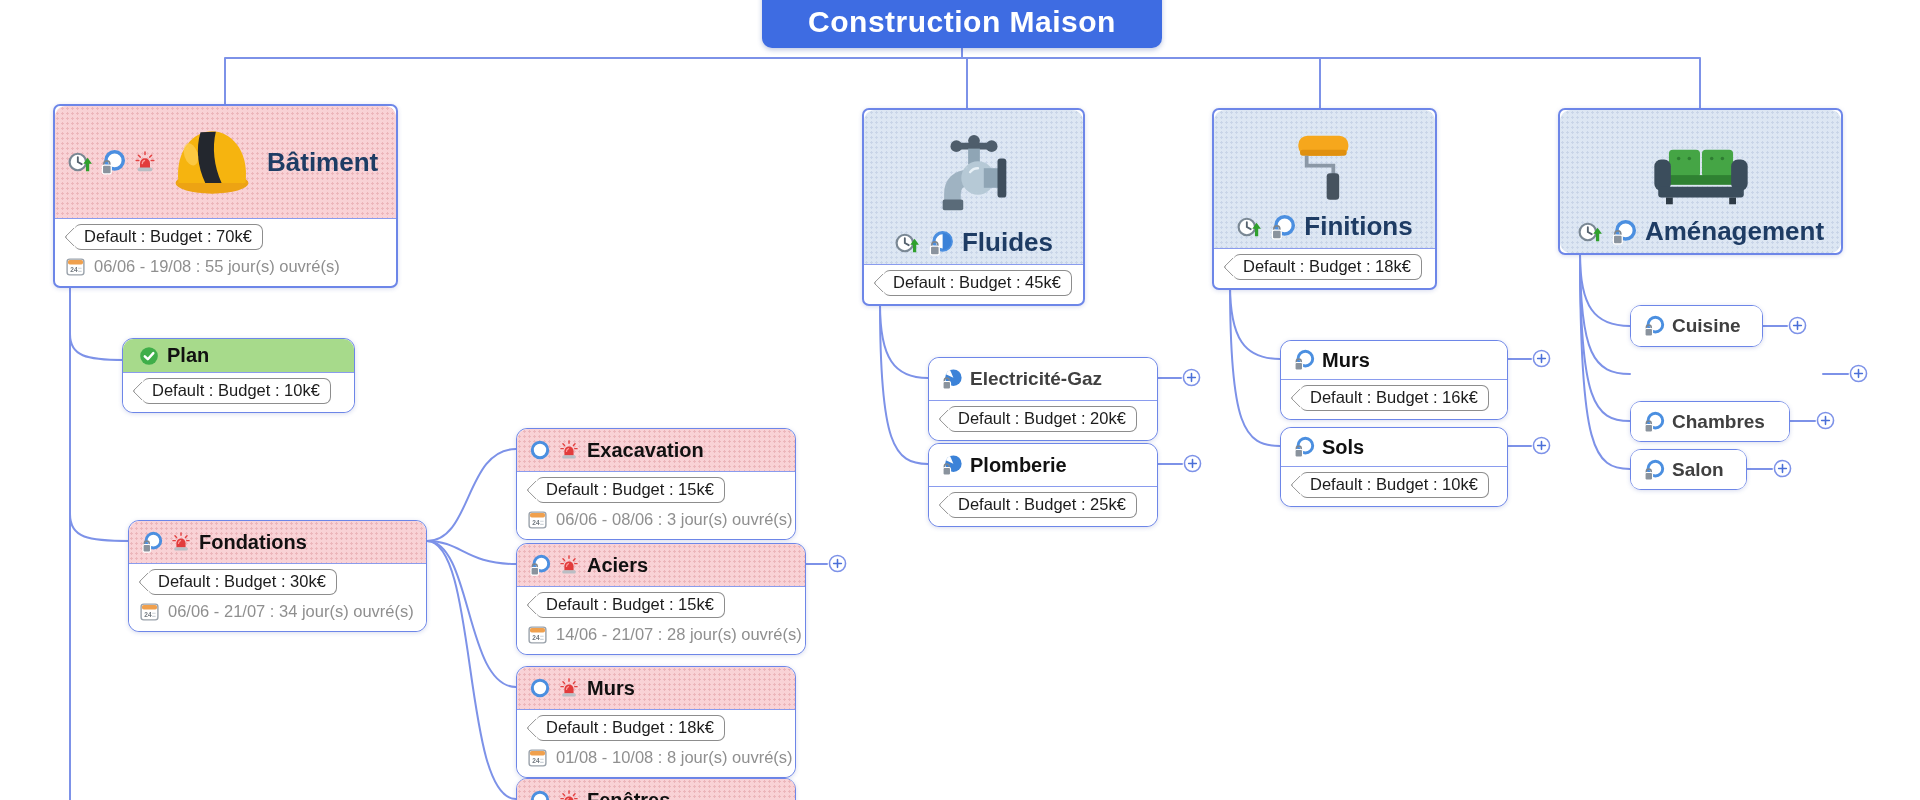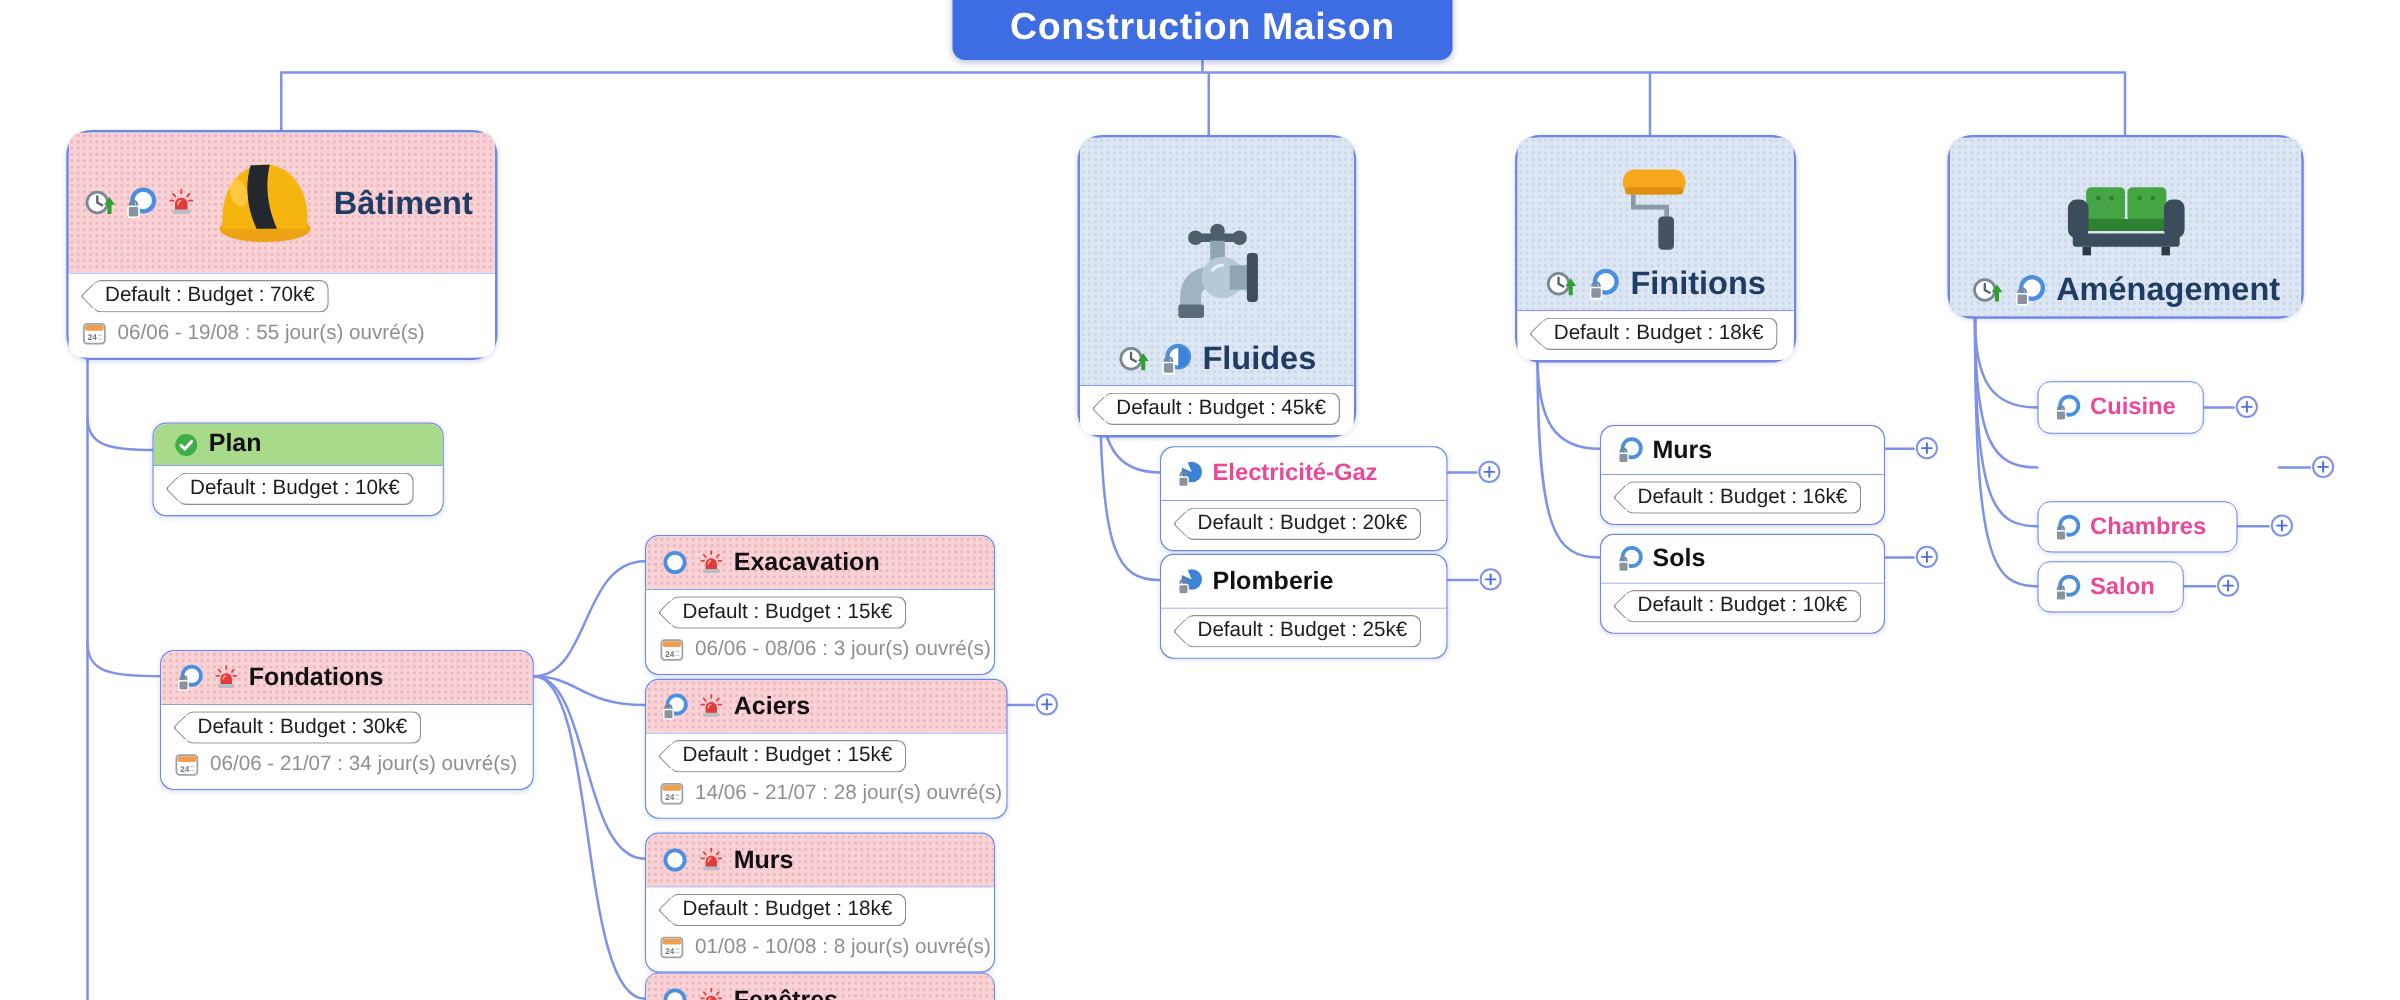--- a/index.html
+++ b/index.html
@@ -8,36 +8,36 @@
   svg.wires{position:absolute;left:0;top:0;width:1920px;height:800px;z-index:0;}
   .wire{fill:none;stroke:#7d92e8;stroke-width:2;stroke-linecap:round;}
 
   
   .banner{position:absolute;left:762px;top:-16px;width:400px;height:64px;background:#3e6ce2;
           border-radius:10px;display:flex;align-items:flex-end;justify-content:center;
           padding-bottom:9px;box-sizing:border-box;color:#fff;font-size:30px;font-weight:bold;
           z-index:3;box-shadow:0 2px 5px rgba(40,70,160,.3);letter-spacing:.5px;}
 
   
-  .node{position:absolute;background:#fff;border:2px solid #6d86e8;border-radius:20px;
+  .node{position:absolute;background:#fff;border:2px solid #6d86e8;border-radius:7px;
         z-index:2;box-shadow:0 1px 4px rgba(80,100,180,.22);box-sizing:border-box;}
   .node.sm{border-width:1.8px;border-radius:11px;}
   .hd{display:flex;align-items:center;gap:7px;padding:0 12px;border-radius:11px 11px 0 0;box-sizing:border-box;}
   .hd.col{flex-direction:column;justify-content:flex-end;gap:2px;padding:8px 10px 6px;}
   .hd.only{border-radius:9px;text-align:right;}
   .hrow{display:flex;align-items:center;gap:8px;}
   .pink{background-color:#f9d2d6;background-image:radial-gradient(rgba(201,106,118,.28) 1px,transparent 1.3px);background-size:5px 5px;}
   .lblue{background-color:#dde7f3;background-image:radial-gradient(rgba(130,150,190,.22) 1px,transparent 1.3px);background-size:5px 5px;}
   .green{background-color:#a7da8b;}
   .white{background:#fff;}
   .bd{padding:5px 10px 9px;background:#fff;border-top:1.6px solid #8a9cee;border-radius:0 0 11px 11px;}
   .ttl{font-weight:bold;white-space:nowrap;}
   .ttl.big{font-size:26px;color:#1e3c64;}
   .ttl.smt{font-size:20px;color:#111;}
-  .ttl.smt2{font-size:19px;color:#ec4899;}
+  .ttl.smt2{font-size:19px;color:#404040;}
 
   
   .tag{position:relative;display:inline-block;border:1.5px solid #8d8d8d;border-left:none;
        border-radius:7px;padding:2px 10px 3px 10px;font-size:16.5px;color:#1c1c1c;background:#fff;
        margin-left:9px;white-space:nowrap;}
   .tag::before{content:"";position:absolute;left:-7px;top:50%;width:13px;height:13px;
        transform:translateY(-50%) rotate(45deg);border-left:1.5px solid #8d8d8d;
        border-bottom:1.5px solid #8d8d8d;background:#fff;border-bottom-left-radius:3px;}
   .dates{display:flex;align-items:center;gap:8px;color:#8f8f8f;font-size:16.5px;margin-top:6px;white-space:nowrap;}
 
@@ -303,21 +303,21 @@
           <use href="#i-ring"></use>
         </svg>
       <svg class="ic s22">
           <use href="#i-siren"></use>
         </svg>
       <span class="ttl smt">Fenêtres</span>
     </div>
   </div>
 
   <div class="node" style="left:862px;top:108px;width:223px;">
-    <div class="hd lblue col" style="height:198px;align-items:center;">
+    <div class="hd lblue col" style="height:154px;align-items:center;">
       <svg class="ic" style="width:94px;height:94px;">
           <use href="#i-faucet"></use>
         </svg>
       <div class="hrow">
         <svg class="ic s26">
             <use href="#i-clock"></use>
           </svg>
         <svg class="ic s26">
             <use href="#i-pie50lock"></use>
           </svg>

